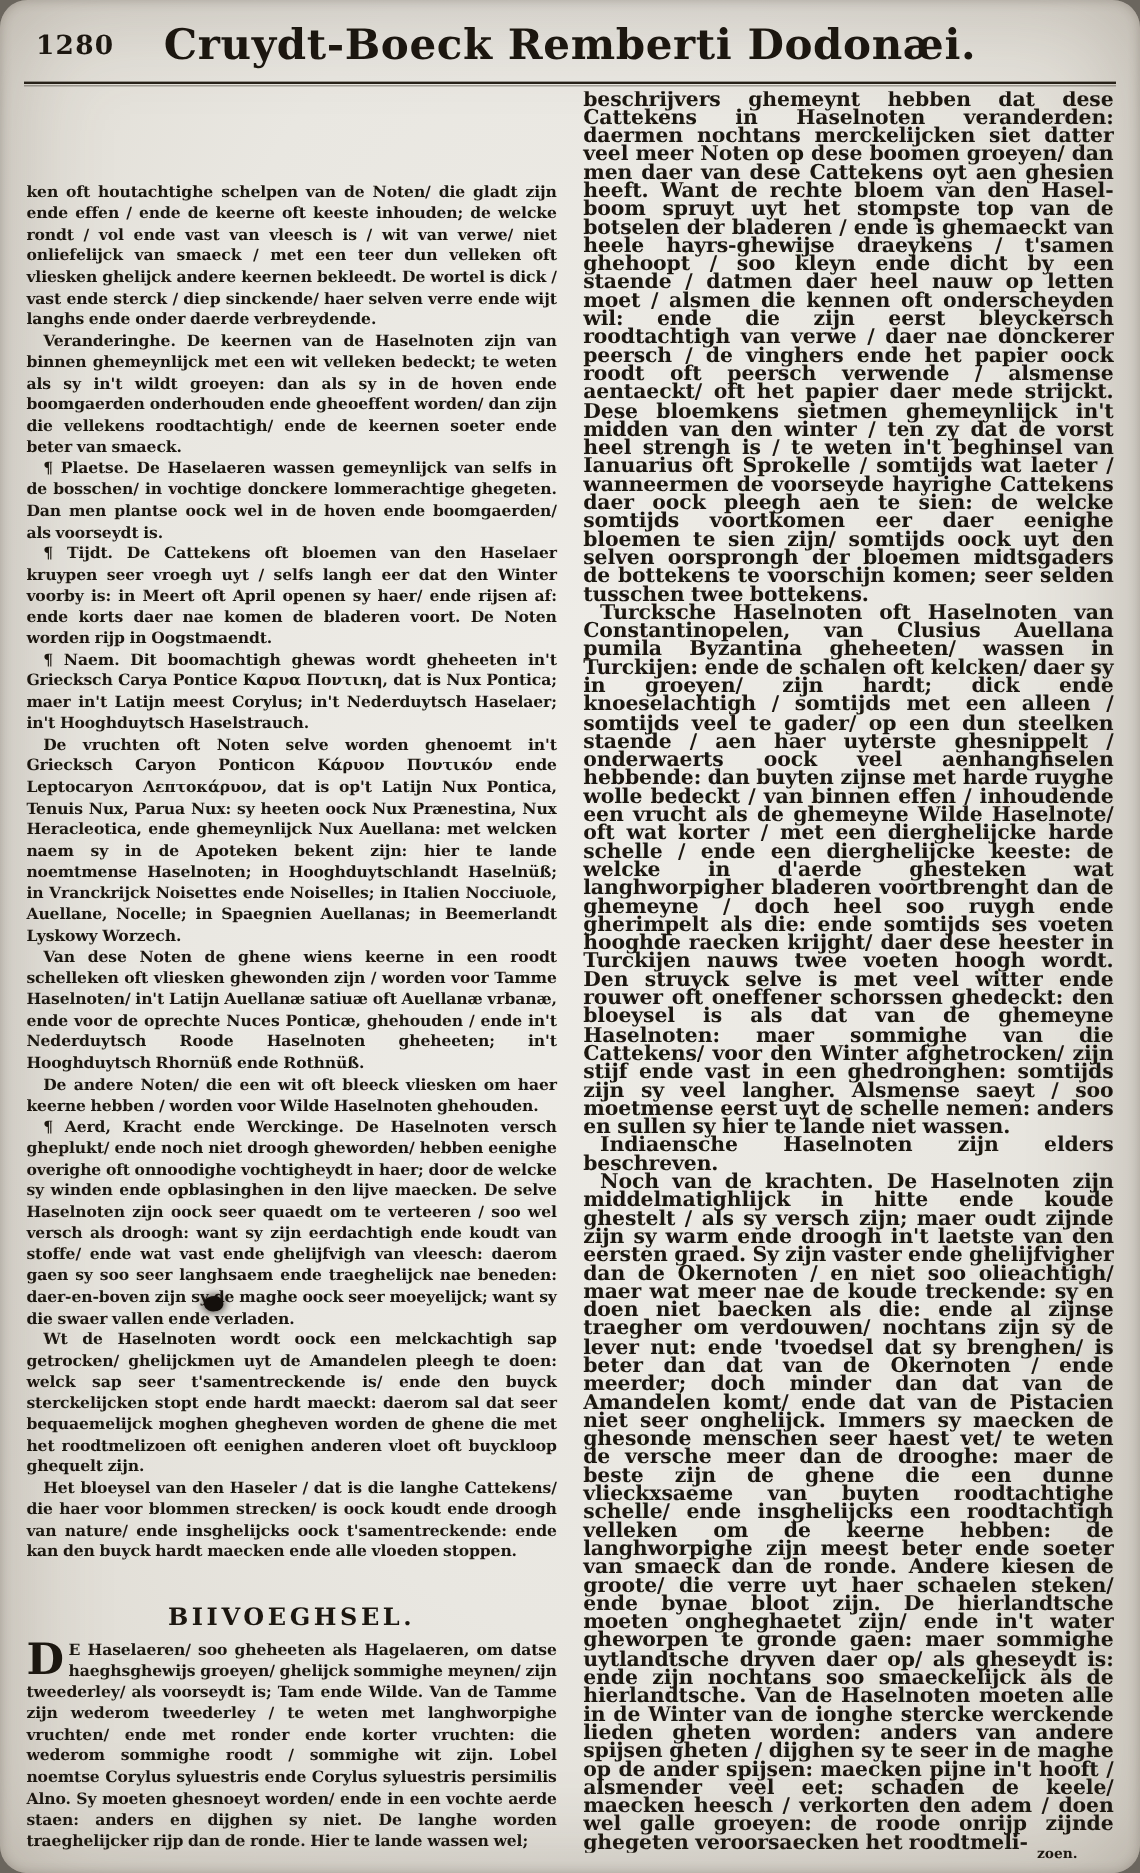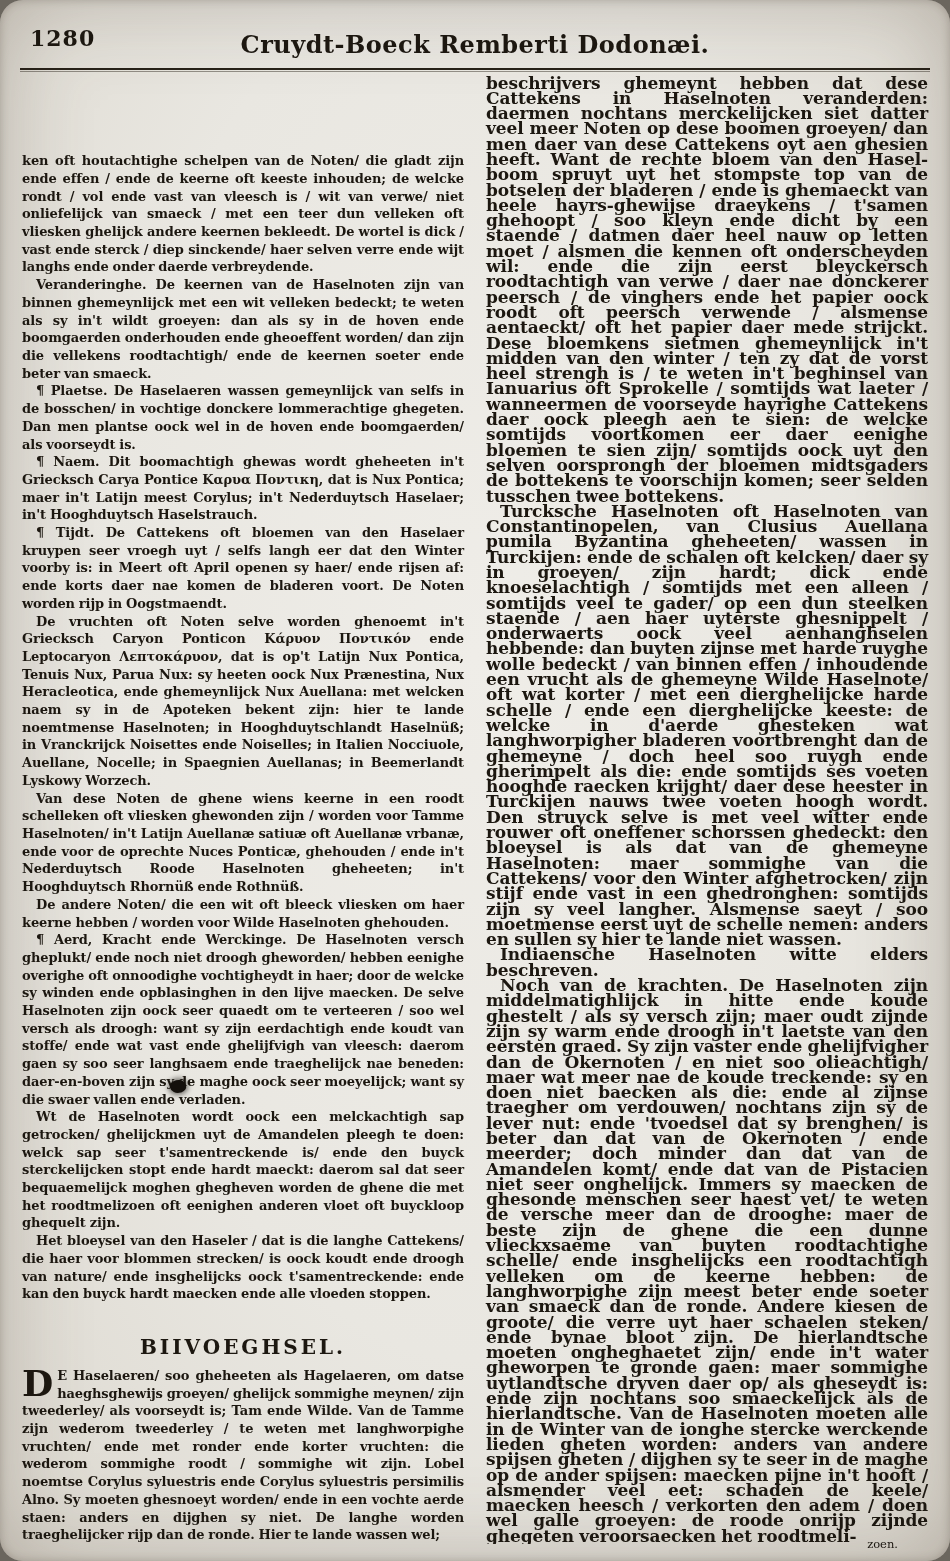--- a/index.html
+++ b/index.html
@@ -14,23 +14,23 @@
     box-shadow: inset 0 0 90px rgba(86,74,58,.30), inset 0 0 10px rgba(60,50,40,.28);
     border-radius: 23px;
   }
   
   .page-header { position:relative; height:46px; margin:16px 26px 0 26px; }
   .page-number {
     position:absolute; left:4px; top:9px;
     font-size:22px; font-weight:bold; letter-spacing:1px;
   }
   .page-title {
-    position:absolute; left:0; right:0; top:0; margin:14px;
+    position:absolute; left:0; right:0; top:0; margin:1px;
     text-align:center;
-    font-size:24px; font-weight:bold; letter-spacing:.5px;
+    font-size:35px; font-weight:bold; letter-spacing:.5px;
     font-family:"DejaVu Serif", serif;
   }
   .header-rule {
     margin:6px 20px 0 20px;
     border-top:2px solid #272118;
     border-bottom:1px solid rgba(39,33,24,.45);
     height:1px;
   }
   
   .columns {
@@ -60,21 +60,21 @@
     font-size:20px; font-weight:bold; letter-spacing:3px;
   }
   .initial {
     float:left;
     font-size:36px; line-height:31px;
     padding:1px 4px 0 0;
     font-weight:bold;
   }
   .catchword {
     position:absolute; right:52px; bottom:10px;
-    font-size:11.5px; font-weight:normal;
+    font-size:11.5px; font-weight:bold;
   }
   
   .ink-blot {
     position:absolute; left:170px; top:1080px;
     width:16px; height:13px;
     background:#14100c;
     border-radius:55% 65% 50% 70%;
     transform:rotate(-14deg);
     box-shadow:0 0 5px 2px rgba(20,16,12,.55);
   }
@@ -89,36 +89,36 @@
     <h1 class="page-title">Cruydt-Boeck Remberti Dodonæi.</h1>
   </header>
 
   <div class="header-rule"></div>
 
   <main class="columns">
     <section class="column left" id="left-col">
         <p class="para">ken oft houtachtighe schelpen van de Noten/ die gladt zijn ende effen / ende de keerne oft keeste inhouden; de welcke rondt / vol ende vast van vleesch is / wit van verwe/ niet onliefelijck van smaeck / met een teer dun velleken oft vliesken ghelijck andere keernen bekleedt. De wortel is dick / vast ende sterck / diep sinckende/ haer selven verre ende wijt langhs ende onder daerde verbreydende.</p>
         <p class="para indent">Veranderinghe. De keernen van de Haselnoten zijn van binnen ghemeynlijck met een wit velleken bedeckt; te weten als sy in't wildt groeyen: dan als sy in de hoven ende boomgaerden onderhouden ende gheoeffent worden/ dan zijn die vellekens roodtachtigh/ ende de keernen soeter ende beter van smaeck.</p>
         <p class="para indent">¶ Plaetse. De Haselaeren wassen gemeynlijck van selfs in de bosschen/ in vochtige donckere lommerachtige ghegeten. Dan men plantse oock wel in de hoven ende boomgaerden/ als voorseydt is.</p>
+        <p class="para indent">¶ Tijdt. De Cattekens oft bloemen van den Haselaer kruypen seer vroegh uyt / selfs langh eer dat den Winter voorby is: in Meert oft April openen sy haer/ ende rijsen af: ende korts daer nae komen de bladeren voort. De Noten worden rijp in Oogstmaendt.</p>
         <p class="para indent">¶ Naem. Dit boomachtigh ghewas wordt gheheeten in't Griecksch Carya Pontice Καρυα Ποντικη, dat is Nux Pontica; maer in't Latijn meest Corylus; in't Nederduytsch Haselaer; in't Hooghduytsch Haselstrauch.</p>
-        <p class="para indent">¶ Tijdt. De Cattekens oft bloemen van den Haselaer kruypen seer vroegh uyt / selfs langh eer dat den Winter voorby is: in Meert oft April openen sy haer/ ende rijsen af: ende korts daer nae komen de bladeren voort. De Noten worden rijp in Oogstmaendt.</p>
         <p class="para indent">De vruchten oft Noten selve worden ghenoemt in't Griecksch Caryon Ponticon Κάρυον Ποντικόν ende Leptocaryon Λεπτοκάρυον, dat is op't Latijn Nux Pontica, Tenuis Nux, Parua Nux: sy heeten oock Nux Prænestina, Nux Heracleotica, ende ghemeynlijck Nux Auellana: met welcken naem sy in de Apoteken bekent zijn: hier te lande noemtmense Haselnoten; in Hooghduytschlandt Haselnüß; in Vranckrijck Noisettes ende Noiselles; in Italien Nocciuole, Auellane, Nocelle; in Spaegnien Auellanas; in Beemerlandt Lyskowy Worzech.</p>
         <p class="para indent">Van dese Noten de ghene wiens keerne in een roodt schelleken oft vliesken ghewonden zijn / worden voor Tamme Haselnoten/ in't Latijn Auellanæ satiuæ oft Auellanæ vrbanæ, ende voor de oprechte Nuces Ponticæ, ghehouden / ende in't Nederduytsch Roode Haselnoten gheheeten; in't Hooghduytsch Rhornüß ende Rothnüß.</p>
         <p class="para indent">De andere Noten/ die een wit oft bleeck vliesken om haer keerne hebben / worden voor Wilde Haselnoten ghehouden.</p>
         <p class="para indent">¶ Aerd, Kracht ende Werckinge. De Haselnoten versch gheplukt/ ende noch niet droogh gheworden/ hebben eenighe overighe oft onnoodighe vochtigheydt in haer; door de welcke sy winden ende opblasinghen in den lijve maecken. De selve Haselnoten zijn oock seer quaedt om te verteeren / soo wel versch als droogh: want sy zijn eerdachtigh ende koudt van stoffe/ ende wat vast ende ghelijfvigh van vleesch: daerom gaen sy soo seer langhsaem ende traeghelijck nae beneden: daer-en-boven zijn sy de maghe oock seer moeyelijck; want sy die swaer vallen ende verladen.</p>
         <p class="para indent">Wt de Haselnoten wordt oock een melckachtigh sap getrocken/ ghelijckmen uyt de Amandelen pleegh te doen: welck sap seer t'samentreckende is/ ende den buyck sterckelijcken stopt ende hardt maeckt: daerom sal dat seer bequaemelijck moghen ghegheven worden de ghene die met het roodtmelizoen oft eenighen anderen vloet oft buyckloop ghequelt zijn.</p>
         <p class="para indent">Het bloeysel van den Haseler / dat is die langhe Cattekens/ die haer voor blommen strecken/ is oock koudt ende droogh van nature/ ende insghelijcks oock t'samentreckende: ende kan den buyck hardt maecken ende alle vloeden stoppen.</p>
         <h2 class="section-heading">BIIVOEGHSEL.</h2>
         <p class="para dropcap"><span class="initial">D</span>E Haselaeren/ soo gheheeten als Hagelaeren, om datse haeghsghewijs groeyen/ ghelijck sommighe meynen/ zijn tweederley/ als voorseydt is; Tam ende Wilde. Van de Tamme zijn wederom tweederley / te weten met langhworpighe vruchten/ ende met ronder ende korter vruchten: die wederom sommighe roodt / sommighe wit zijn. Lobel noemtse Corylus syluestris ende Corylus syluestris persimilis Alno. Sy moeten ghesnoeyt worden/ ende in een vochte aerde staen: anders en dijghen sy niet. De langhe worden traeghelijcker rijp dan de ronde. Hier te lande wassen wel;</p>
       </section>
     <div class="column-rule"></div>
     <section class="column right" id="right-col">
         <p class="para">dan worden oock veel van meer landen ghebroght. Sulcks zijn de Dryf-noten, soo gheheeten / om datse dryven al zijnse goedt: daer de hierlandtsche Sinck-noten ghenoemt worden/ om datse in't water gheworpen te gronde gaen/ ten zy datse bedorven ende gheghaetet zijn. Men acht veel de Kellersche ende de Keulsche Haselnoten, die roodtachtigh zijn; ende de Lyonsche Haselnoten, die grooter zijn dan d'andere. In Italien heetense Pontiche Nocciuole, Nocelle, Auellane, Noci barbate, om datse ghebaerdt schijnen te wesen, hoe wel datter een soorte is die gheen baerdekens en heeft / soo datmen de Note bynae bloot siet ligghen: sy heetense oock Nocchie oft Antrin, soomen te Napels spreeckt. De Fransoysen noemen dese Noten Auelines, Couldres ende Noix de Couldre, ende de boomen self Noyetier ende Couldrier. Wan aengaende de vrucht van den Haselaer: den seer gheleerden Peeter de Hondt/ ende over ettelijcke iaeren voor hem den achtbaeren Peeter Ekint/ hebben my vermaent/ dat alle de ghene die van de bloem van den Haselaer gheschreven hebben / daer in ghemist hebben: het welck nochtans te verwonderen is / ghemerckt dat het een soo ghemeyne ende hier te lande soo ghesochte vrucht is. Dan het schijnt dat meest alle menschen soo seer op de van verre komende dinghen ende vremdigheden letten / dat sy op het ghene dat hun naeste is gheen acht en slaen. Want dat Catteken oft hayrigh ruygh hoofdeken/ dat somtijds langhworpigh is / somtijds inghebogen/ somtijds rondt / en is de bloem van den Haselaer niet: maer dat is maer een louter hayrigh ende onnut aenhangsel: want men siet dat alle dese Cattekens meest heel vroegh afvallen / eer dat de bladeren voortkomen / ende daer nae en sietmen self gheen lickteeckenen van haer meer: soo verre is't daer van / dat daer eenighe schepselen van bloemen af souden komen: al is't dat Dodoneus ende alle andere Cruydt-beschrijvers ghemeynt hebben dat dese Cattekens in Haselnoten veranderden: daermen nochtans merckelijcken siet datter veel meer Noten op dese boomen groeyen/ dan men daer van dese Cattekens oyt aen ghesien heeft. Want de rechte bloem van den Hasel-boom spruyt uyt het stompste top van de botselen der bladeren / ende is ghemaeckt van heele hayrs-ghewijse draeykens / t'samen ghehoopt / soo kleyn ende dicht by een staende / datmen daer heel nauw op letten moet / alsmen die kennen oft onderscheyden wil: ende die zijn eerst bleyckersch roodtachtigh van verwe / daer nae donckerer peersch / de vinghers ende het papier oock roodt oft peersch verwende / alsmense aentaeckt/ oft het papier daer mede strijckt. Dese bloemkens sietmen ghemeynlijck in't midden van den winter / ten zy dat de vorst heel strengh is / te weten in't beghinsel van Ianuarius oft Sprokelle / somtijds wat laeter / wanneermen de voorseyde hayrighe Cattekens daer oock pleegh aen te sien: de welcke somtijds voortkomen eer daer eenighe bloemen te sien zijn/ somtijds oock uyt den selven oorsprongh der bloemen midtsgaders de bottekens te voorschijn komen; seer selden tusschen twee bottekens.</p>
         <p class="para indent">Turcksche Haselnoten oft Haselnoten van Constantinopelen, van Clusius Auellana pumila Byzantina gheheeten/ wassen in Turckijen: ende de schalen oft kelcken/ daer sy in groeyen/ zijn hardt; dick ende knoeselachtigh / somtijds met een alleen / somtijds veel te gader/ op een dun steelken staende / aen haer uyterste ghesnippelt / onderwaerts oock veel aenhanghselen hebbende: dan buyten zijnse met harde ruyghe wolle bedeckt / van binnen effen / inhoudende een vrucht als de ghemeyne Wilde Haselnote/ oft wat korter / met een dierghelijcke harde schelle / ende een dierghelijcke keeste: de welcke in d'aerde ghesteken wat langhworpigher bladeren voortbrenght dan de ghemeyne / doch heel soo ruygh ende gherimpelt als die: ende somtijds ses voeten hooghde raecken krijght/ daer dese heester in Turckijen nauws twee voeten hoogh wordt. Den struyck selve is met veel witter ende rouwer oft oneffener schorssen ghedeckt: den bloeysel is als dat van de ghemeyne Haselnoten: maer sommighe van die Cattekens/ voor den Winter afghetrocken/ zijn stijf ende vast in een ghedronghen: somtijds zijn sy veel langher. Alsmense saeyt / soo moetmense eerst uyt de schelle nemen: anders en sullen sy hier te lande niet wassen.</p>
-        <p class="para indent">Indiaensche Haselnoten witte elders beschreven.</p>
+        <p class="para indent">Indiaensche Haselnoten zijn elders beschreven.</p>
         <p class="para indent">Noch van de krachten. De Haselnoten zijn middelmatighlijck in hitte ende koude ghestelt / als sy versch zijn; maer oudt zijnde zijn sy warm ende droogh in't laetste van den eersten graed. Sy zijn vaster ende ghelijfvigher dan de Okernoten / en niet soo olieachtigh/ maer wat meer nae de koude treckende: sy en doen niet baecken als die: ende al zijnse traegher om verdouwen/ nochtans zijn sy de lever nut: ende 'tvoedsel dat sy brenghen/ is beter dan dat van de Okernoten / ende meerder; doch minder dan dat van de Amandelen komt/ ende dat van de Pistacien niet seer onghelijck. Immers sy maecken de ghesonde menschen seer haest vet/ te weten de versche meer dan de drooghe: maer de beste zijn de ghene die een dunne vlieckxsaeme van buyten roodtachtighe schelle/ ende insghelijcks een roodtachtigh velleken om de keerne hebben: de langhworpighe zijn meest beter ende soeter van smaeck dan de ronde. Andere kiesen de groote/ die verre uyt haer schaelen steken/ ende bynae bloot zijn. De hierlandtsche moeten ongheghaetet zijn/ ende in't water gheworpen te gronde gaen: maer sommighe uytlandtsche dryven daer op/ als gheseydt is: ende zijn nochtans soo smaeckelijck als de hierlandtsche. Van de Haselnoten moeten alle in de Winter van de ionghe stercke werckende lieden gheten worden: anders van andere spijsen gheten / dijghen sy te seer in de maghe op de ander spijsen: maecken pijne in't hooft / alsmender veel eet: schaden de keele/ maecken heesch / verkorten den adem / doen wel galle groeyen: de roode onrijp zijnde ghegeten veroorsaecken het roodtmeli-</p>
       </section>
   </main>
 
   <div class="ink-blot"></div>
 
   <div class="catchword">zoen.</div>
 
 </div>
 

